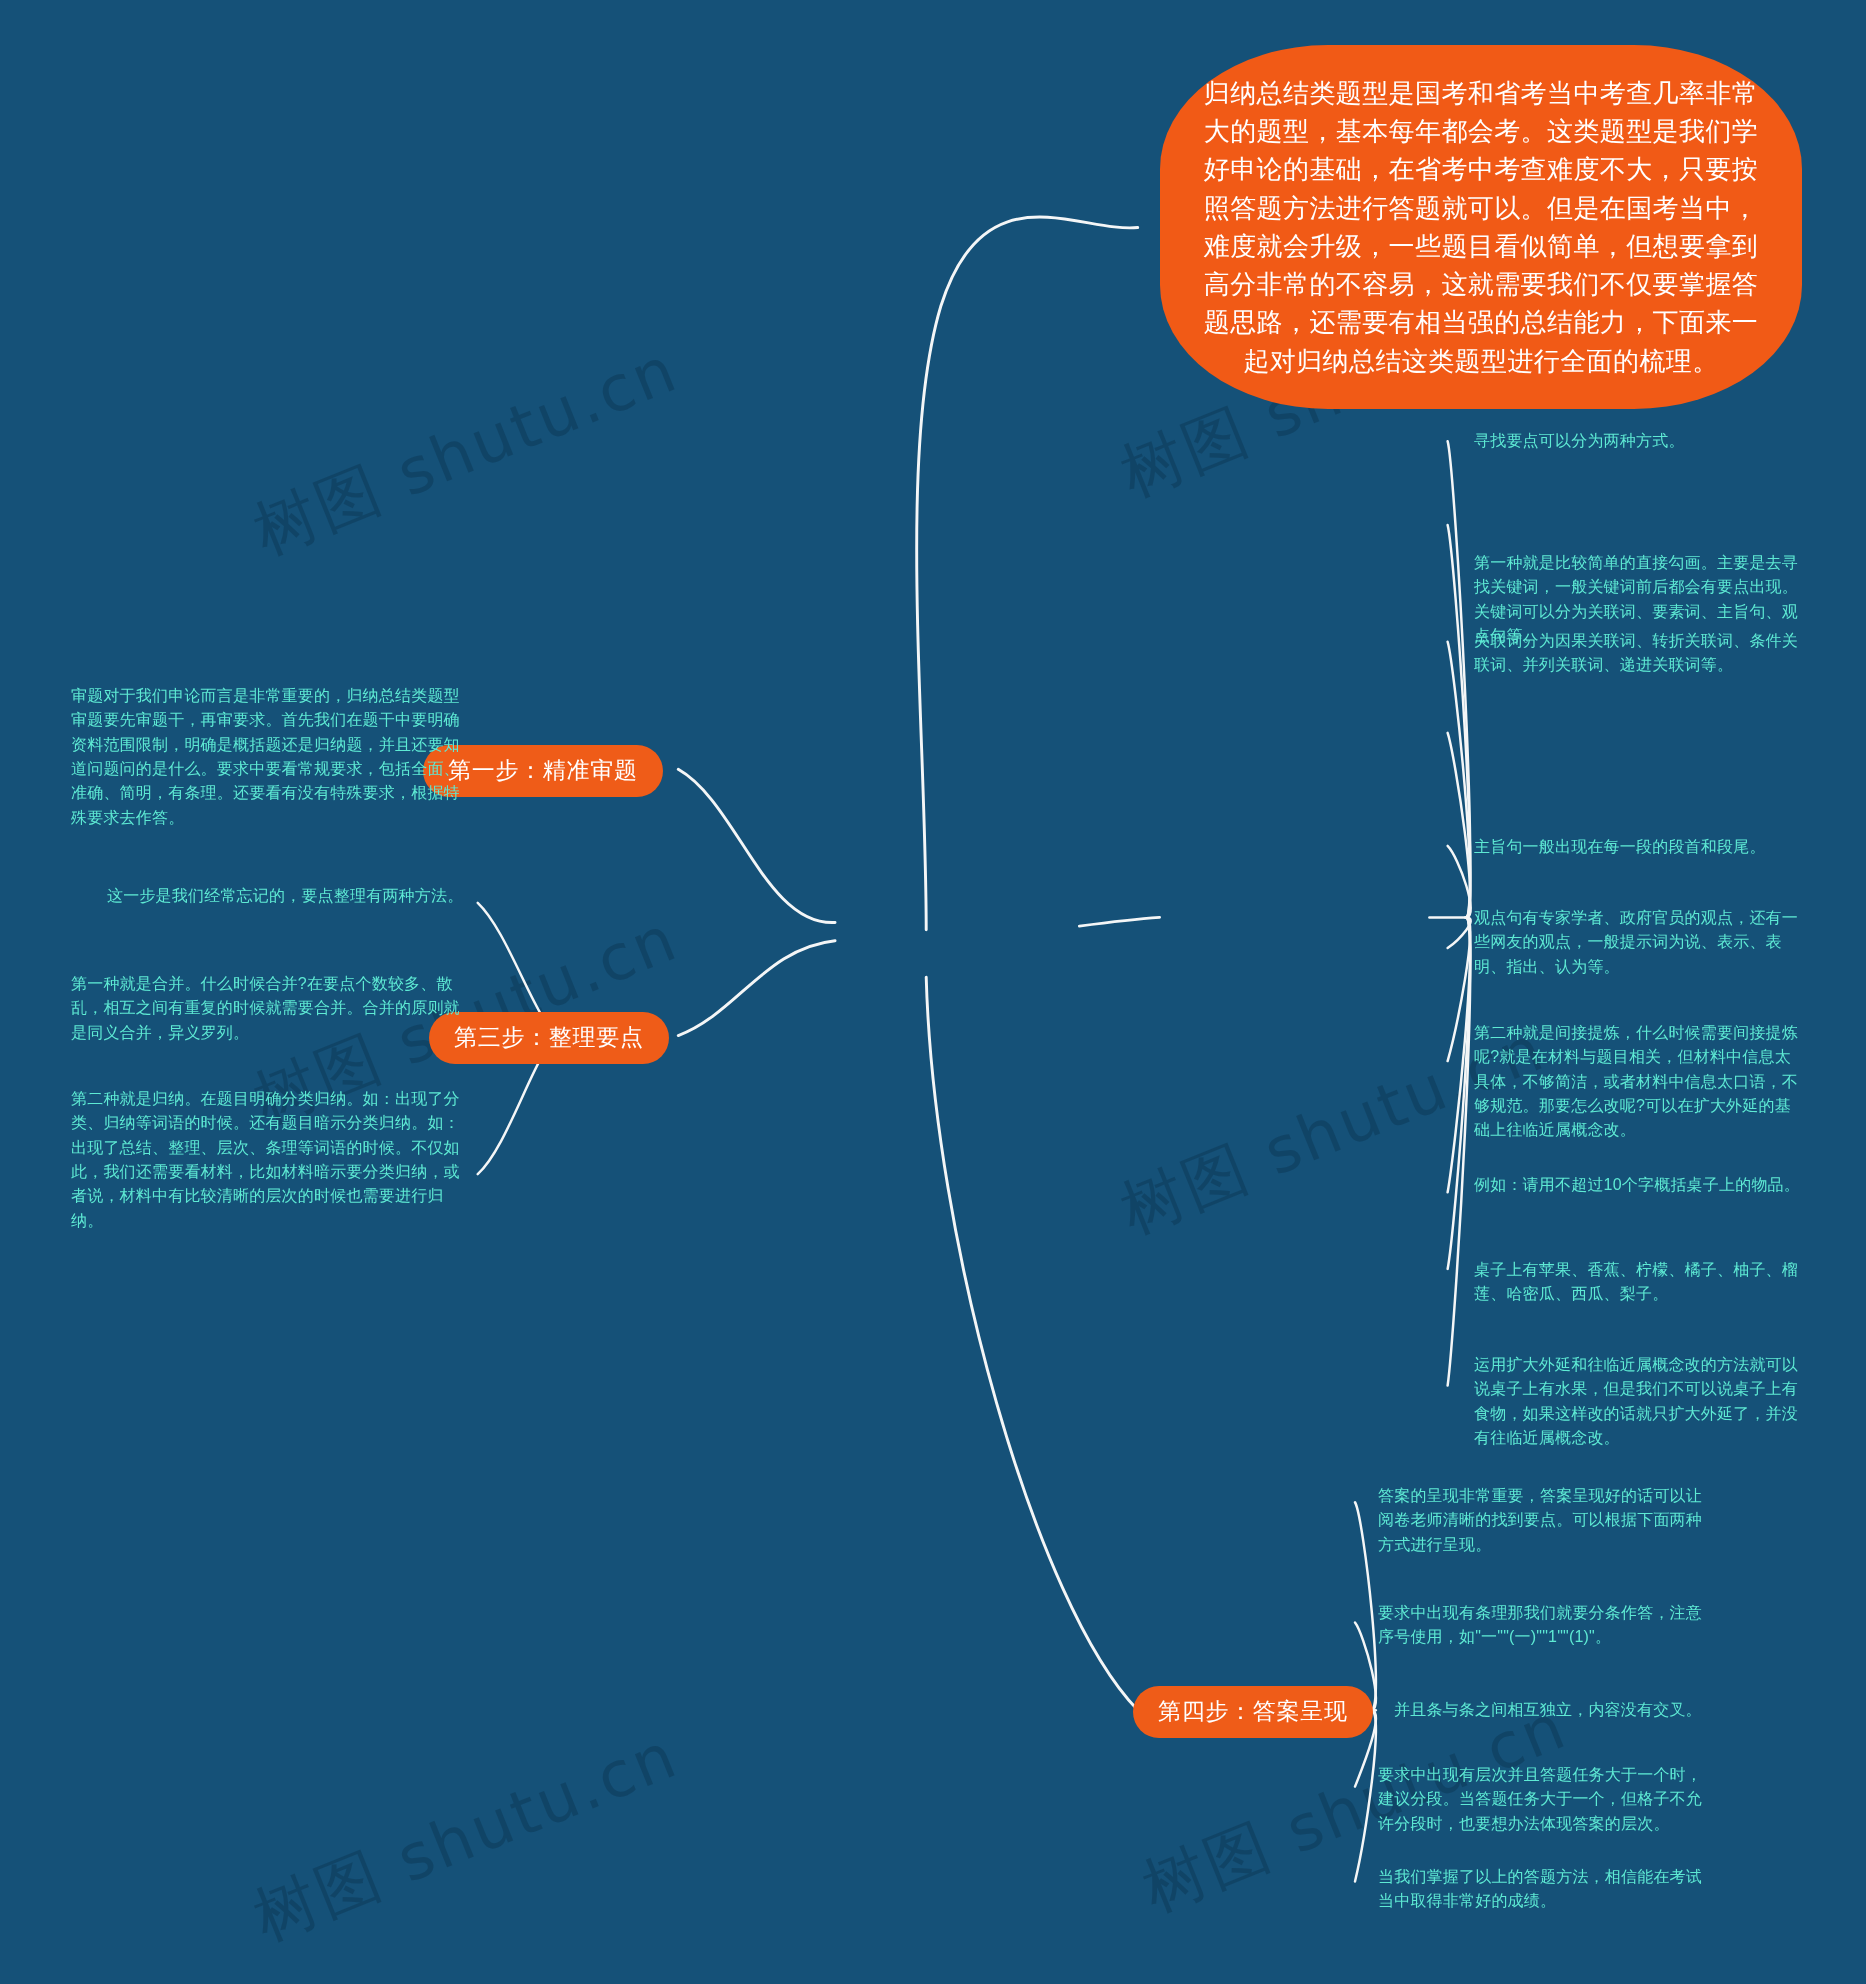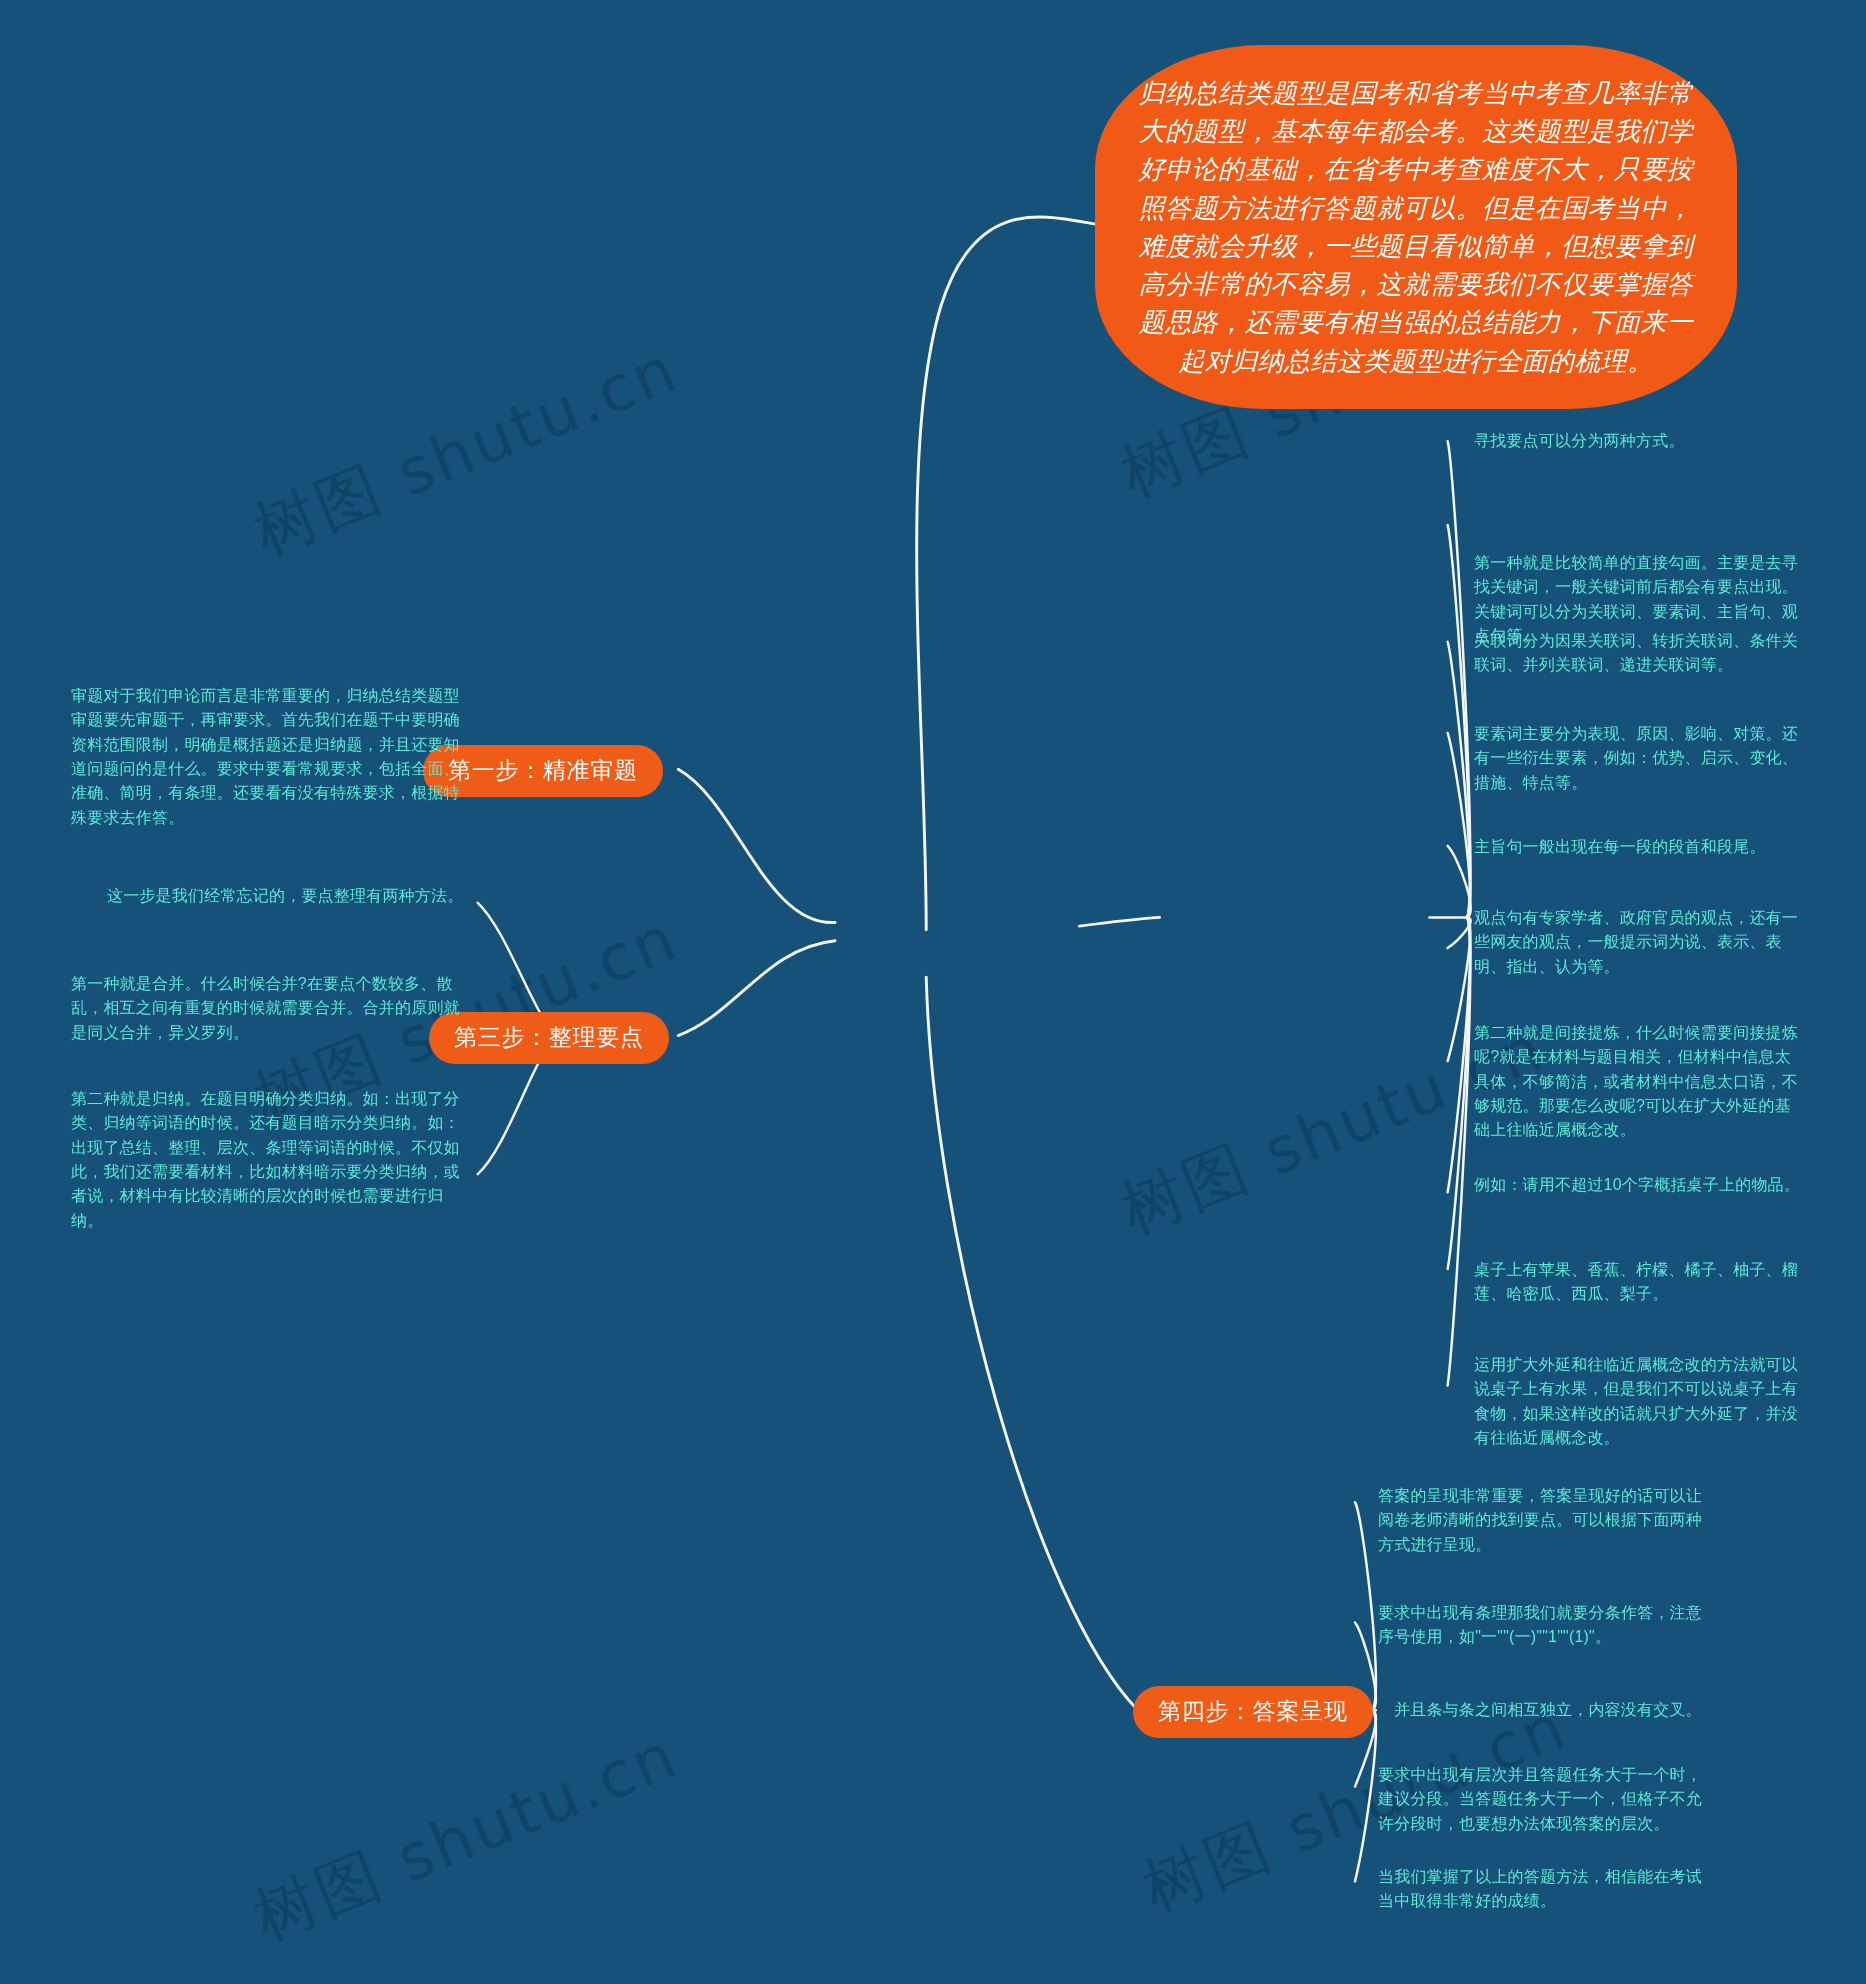--- a/index.html
+++ b/index.html
@@ -126,40 +126,39 @@
     <path class="thin" d="M2010,1258 C2030,1258 1995,1830 1985,1900"></path>
 
     <path class="thin" d="M1835,2345 C1865,2345 1870,2345 1880,2345"></path>
     <path class="thin" d="M1880,2345 C1900,2345 1870,2080 1858,2060"></path>
     <path class="thin" d="M1880,2345 C1900,2345 1870,2240 1858,2225"></path>
     <path class="thin" d="M1880,2345 C1900,2345 1870,2348 1858,2348"></path>
     <path class="thin" d="M1880,2345 C1900,2345 1870,2420 1858,2450"></path>
     <path class="thin" d="M1880,2345 C1900,2345 1870,2530 1858,2580"></path>
   </svg>
 
-  <div class="node hero" style="left:1095px; top:45px; width:642px;font-style:italic;">归纳总结类题型是国考和省考当中考查几率非常大的题型，基本每年都会考。这类题型是我们学好申论的基础，在省考中考查难度不大，只要按照答题方法进行答题就可以。但是在国考当中，难度就会升级，一些题目看似简单，但想要拿到高分非常的不容易，这就需要我们不仅要掌握答题思路，还需要有相当强的总结能力，下面来一起对归纳总结这类题型进行全面的梳理。</div>
+  <div class="node hero" style="left:1160px; top:45px; width:642px;">归纳总结类题型是国考和省考当中考查几率非常大的题型，基本每年都会考。这类题型是我们学好申论的基础，在省考中考查难度不大，只要按照答题方法进行答题就可以。但是在国考当中，难度就会升级，一些题目看似简单，但想要拿到高分非常的不容易，这就需要我们不仅要掌握答题思路，还需要有相当强的总结能力，下面来一起对归纳总结这类题型进行全面的梳理。</div>
 
 
   <div class="node pill" style="left:423px; top:745px;">第一步：精准审题</div>
 
 
   <div class="node pill" style="left:429px; top:1012px;">第三步：整理要点</div>
 
   <div class="node pill" style="left:1133px; top:1686px;">第四步：答案呈现</div>
 
   <div class="node leaf left" style="left:71px; top:684px; width:397px;">审题对于我们申论而言是非常重要的，归纳总结类题型审题要先审题干，再审要求。首先我们在题干中要明确资料范围限制，明确是概括题还是归纳题，并且还要知道问题问的是什么。要求中要看常规要求，包括全面、准确、简明，有条理。还要看有没有特殊要求，根据特殊要求去作答。</div>
 
   <div class="node leaf left" style="left:71px; top:884px; width:397px;margin-left:36px;">这一步是我们经常忘记的，要点整理有两种方法。</div>
   <div class="node leaf left" style="left:71px; top:972px; width:397px;">第一种就是合并。什么时候合并?在要点个数较多、散乱，相互之间有重复的时候就需要合并。合并的原则就是同义合并，异义罗列。</div>
   <div class="node leaf left" style="left:71px; top:1087px; width:397px;">第二种就是归纳。在题目明确分类归纳。如：出现了分类、归纳等词语的时候。还有题目暗示分类归纳。如：出现了总结、整理、层次、条理等词语的时候。不仅如此，我们还需要看材料，比如材料暗示要分类归纳，或者说，材料中有比较清晰的层次的时候也需要进行归纳。</div>
 
   <div class="node leaf right" style="left:1474px; top:429px; width:332px;">寻找要点可以分为两种方式。</div>
   <div class="node leaf right" style="left:1474px; top:503px; width:332px;margin-top:48px;">第一种就是比较简单的直接勾画。主要是去寻找关键词，一般关键词前后都会有要点出现。关键词可以分为关联词、要素词、主旨句、观点句等。</div>
   <div class="node leaf right" style="left:1474px; top:629px; width:332px;">关联词分为因果关联词、转折关联词、条件关联词、并列关联词、递进关联词等。</div>
-  <div class="node leaf right" style="left:1474px; top:722px; width:332px;">要素词主要分为表现、原因、影响、对策。还有一些衍生要素，例如：优势、启示、变化、措施、特点等。</div>
   <div class="node leaf right" style="left:1474px; top:835px; width:332px;">主旨句一般出现在每一段的段首和段尾。</div>
   <div class="node leaf right" style="left:1474px; top:906px; width:332px;">观点句有专家学者、政府官员的观点，还有一些网友的观点，一般提示词为说、表示、表明、指出、认为等。</div>
   <div class="node leaf right" style="left:1474px; top:1021px; width:332px;">第二种就是间接提炼，什么时候需要间接提炼呢?就是在材料与题目相关，但材料中信息太具体，不够简洁，或者材料中信息太口语，不够规范。那要怎么改呢?可以在扩大外延的基础上往临近属概念改。</div>
   <div class="node leaf right" style="left:1474px; top:1173px; width:332px;">例如：请用不超过10个字概括桌子上的物品。</div>
   <div class="node leaf right" style="left:1474px; top:1258px; width:332px;">桌子上有苹果、香蕉、柠檬、橘子、柚子、榴莲、哈密瓜、西瓜、梨子。</div>
   <div class="node leaf right" style="left:1378px; top:1484px; width:332px;">答案的呈现非常重要，答案呈现好的话可以让阅卷老师清晰的找到要点。可以根据下面两种方式进行呈现。</div>
 
   <div class="node leaf right" style="left:1474px; top:1353px; width:332px;">运用扩大外延和往临近属概念改的方法就可以说桌子上有水果，但是我们不可以说桌子上有食物，如果这样改的话就只扩大外延了，并没有往临近属概念改。</div>
   <div class="node leaf right" style="left:1378px; top:1601px; width:332px;">要求中出现有条理那我们就要分条作答，注意序号使用，如"一""(一)""1""(1)"。</div>
   <div class="node leaf right" style="left:1378px; top:1698px; width:332px;padding-left:16px;">并且条与条之间相互独立，内容没有交叉。</div>

